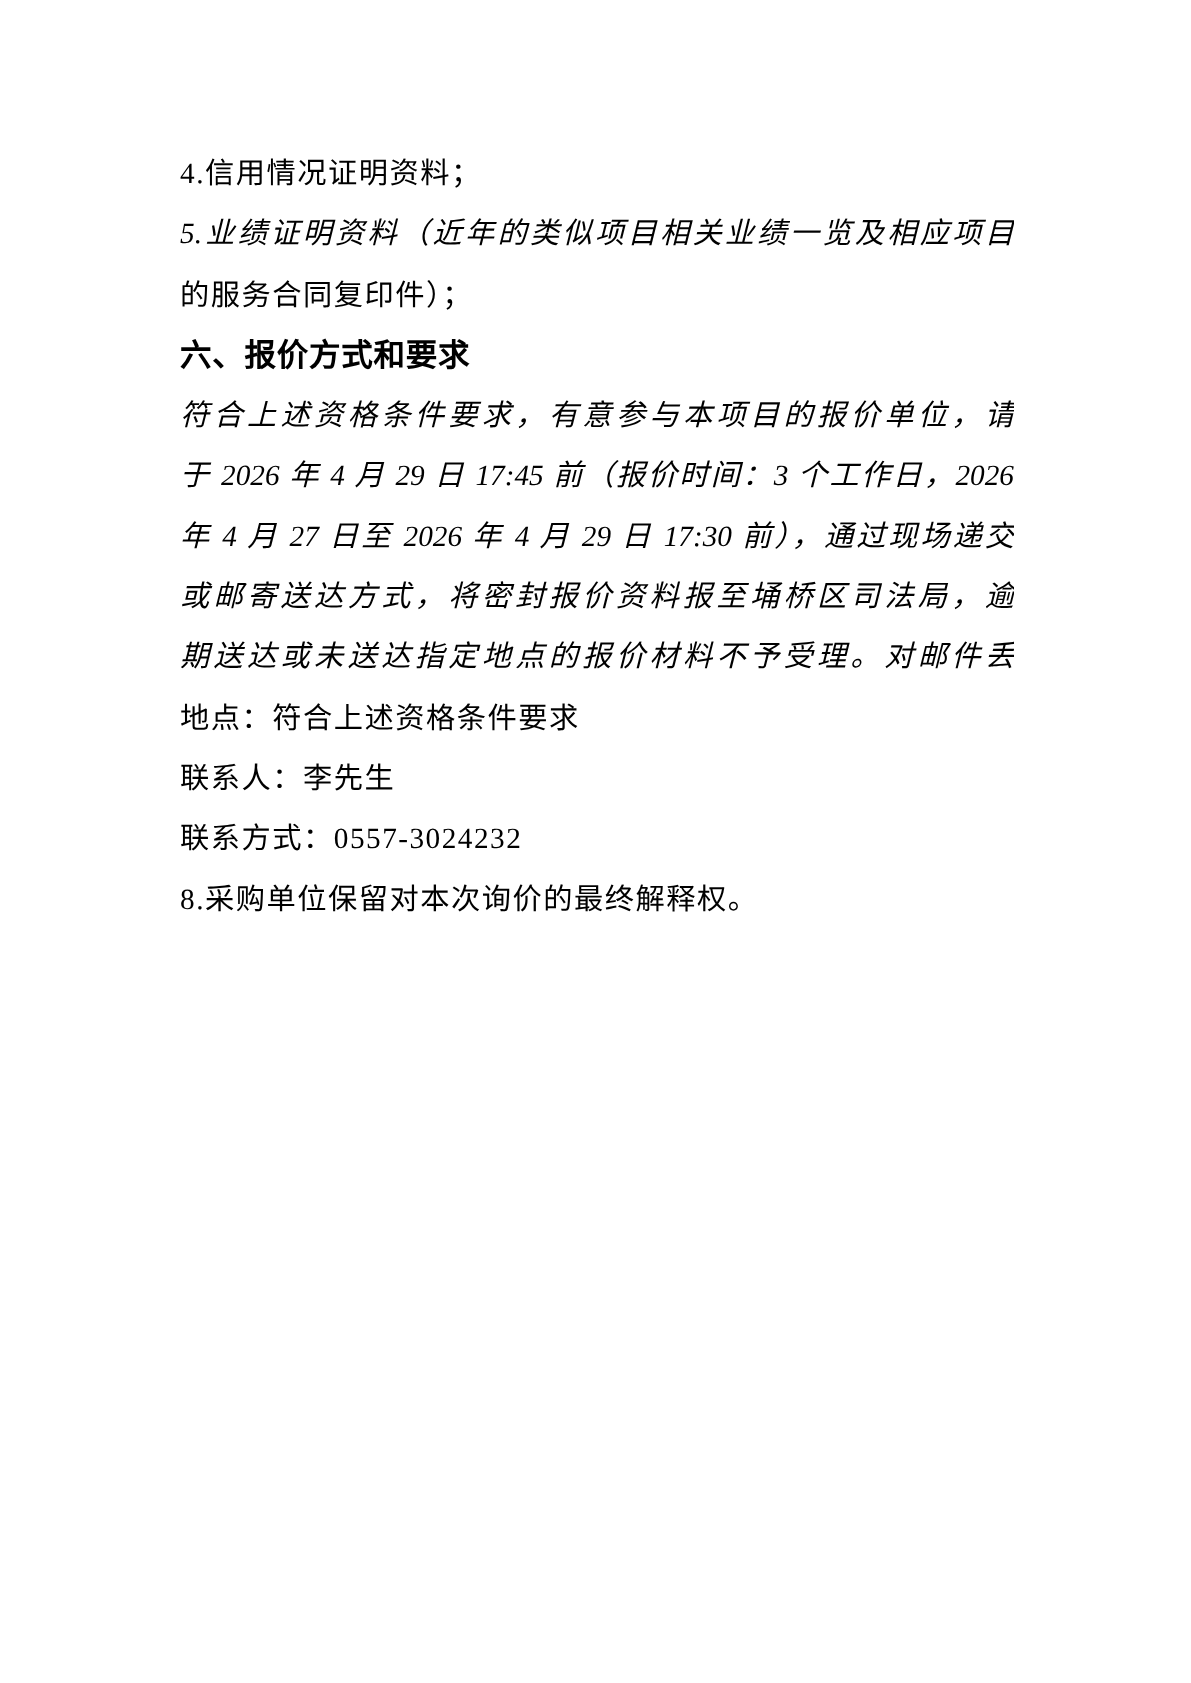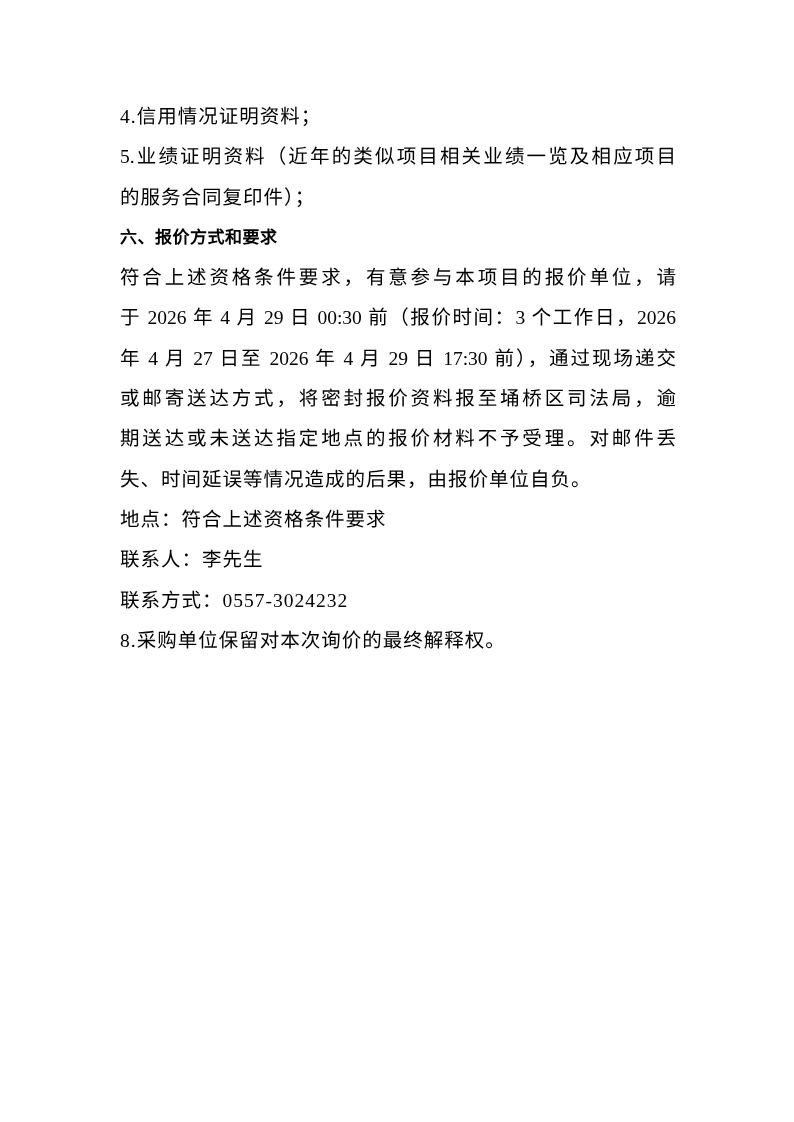--- a/index.html
+++ b/index.html
@@ -32,41 +32,41 @@
     letter-spacing: 1px;
     color: #000000;
   }
   .line.justify {
     white-space: normal;
     letter-spacing: 0;
     text-align: justify;
     text-align-last: justify;
     text-justify: inter-character;
     overflow: hidden;
+    font-style: italic;
   }
   .line.heading {
     font-family: "Liberation Sans", "DejaVu Sans", sans-serif;
     font-weight: bold;
-    font-size: 17px;
+    font-size: 21px;
     letter-spacing: 0.5px;
   }
 </style>
 </head>
 <body>
 
 <div class="page">
   <main class="doc-content">
     <div class="line">4.信用情况证明资料；</div>
     <div class="line justify">5.业绩证明资料（近年的类似项目相关业绩一览及相应项目</div>
     <div class="line">的服务合同复印件）；</div>
     <div class="line heading">六、报价方式和要求</div>
     <div class="line justify">符合上述资格条件要求，有意参与本项目的报价单位，请</div>
-    <div class="line justify">于 2026 年 4 月 29 日 00:30 前（报价时间：3 个工作日，2026</div>
+    <div class="line justify">于 2026 年 4 月 29 日 17:45 前（报价时间：3 个工作日，2026</div>
     <div class="line justify">年 4 月 27 日至 2026 年 4 月 29 日 17:30 前），通过现场递交</div>
     <div class="line justify">或邮寄送达方式，将密封报价资料报至埇桥区司法局，逾</div>
     <div class="line justify">期送达或未送达指定地点的报价材料不予受理。对邮件丢</div>
-    <div class="line">失、时间延误等情况造成的后果，由报价单位自负。</div>
     <div class="line">地点：符合上述资格条件要求</div>
     <div class="line">联系人：李先生</div>
     <div class="line">联系方式：0557-3024232</div>
     <div class="line">8.采购单位保留对本次询价的最终解释权。</div>
   </main>
 </div>
 
 </body></html>

